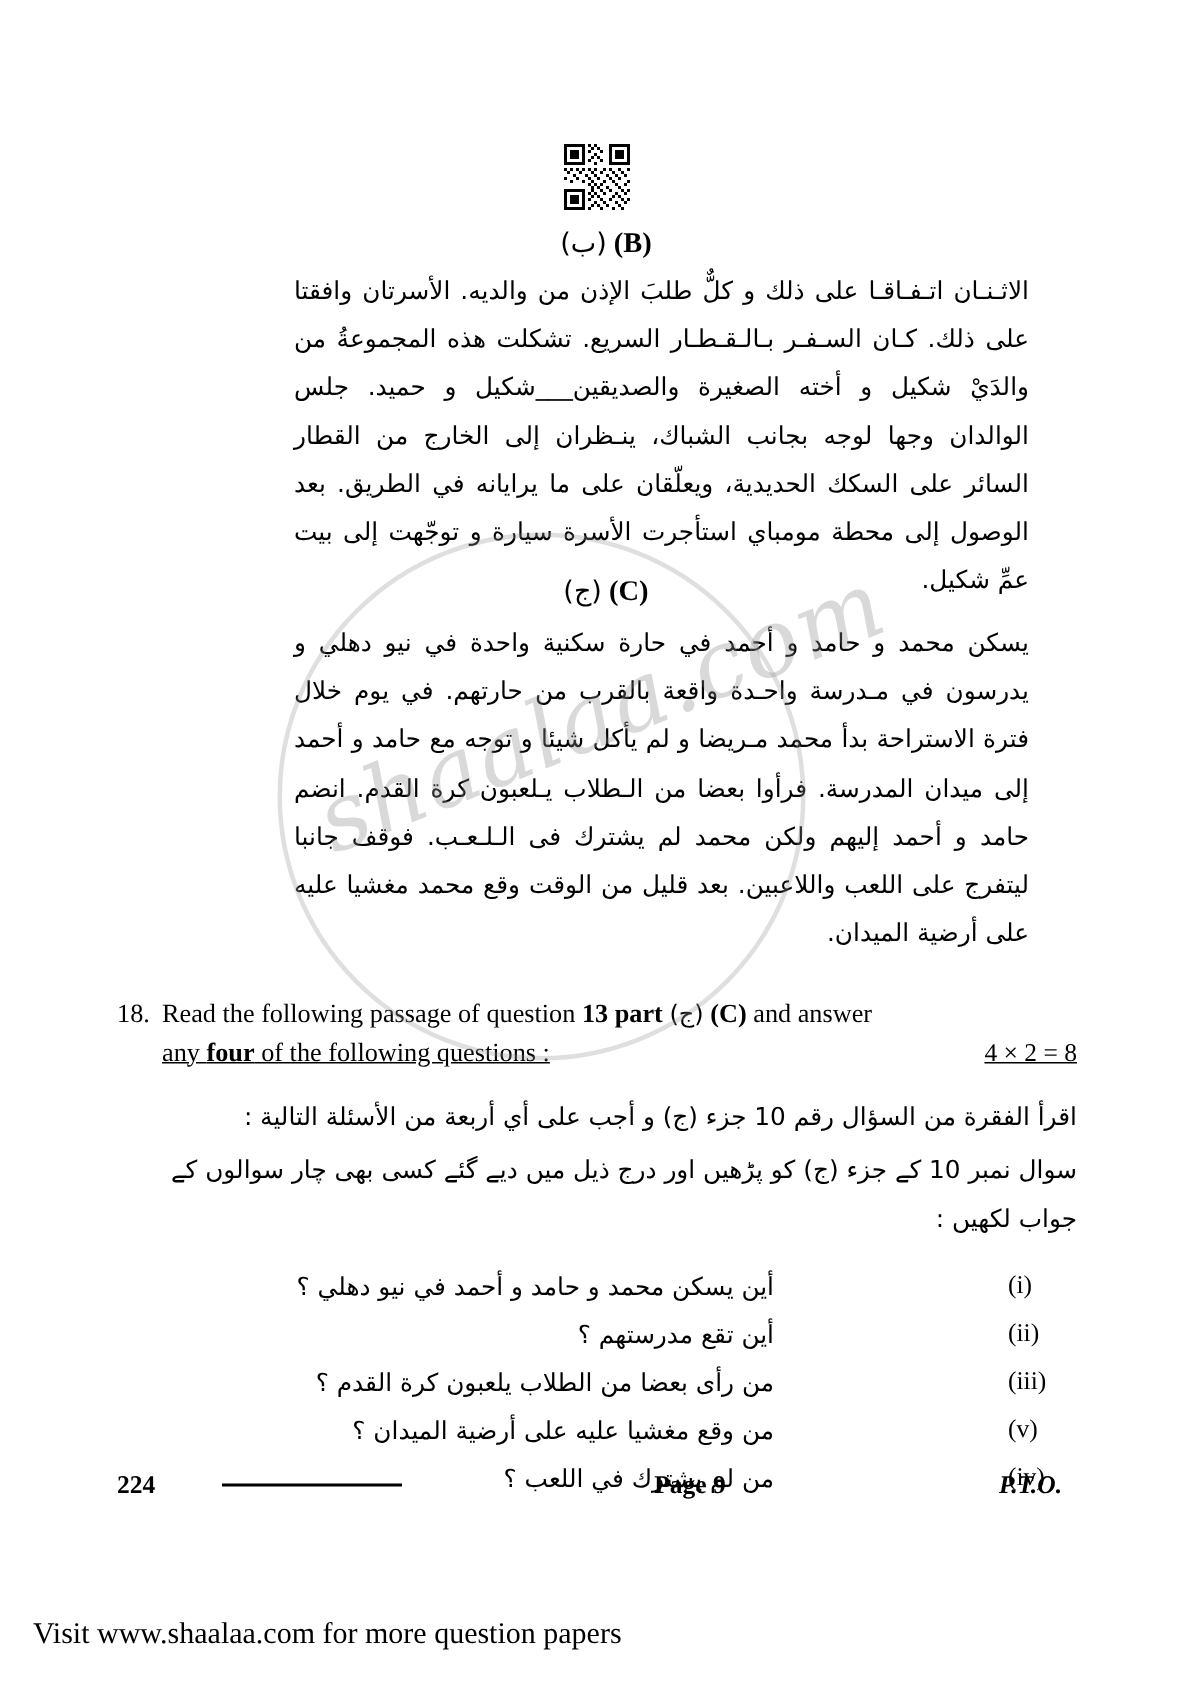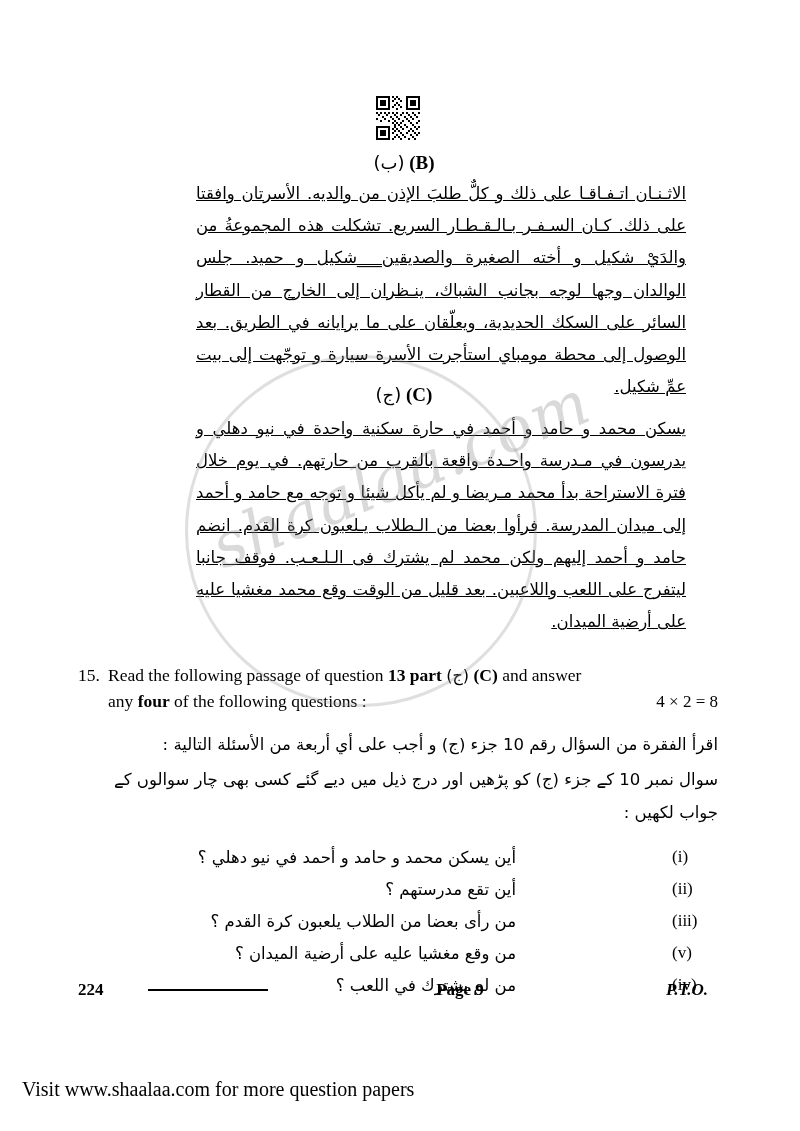--- a/index.html
+++ b/index.html
@@ -78,21 +78,20 @@
     font-size: 18px;
   }
 
   .arabic-para {
     direction: rtl;
     text-align: justify;
     font-family: "DejaVu Sans", sans-serif;
     font-size: 16.5px;
     line-height: 1.95;
     unicode-bidi: plaintext;
-    text-decoration: underline;
   }
 
   .sec-b {
     position: absolute;
     left: 340px;
     top: 148px;
     width: 120px;
   }
   .para-b {
     position: absolute;
@@ -137,20 +136,21 @@
   .q11-text b { font-weight: bold; }
   .q11-text .ar-inline {
     font-family: "DejaVu Sans", sans-serif;
     font-size: 16px;
   }
   .q11-line2 {
     display: flex;
     align-items: baseline;
     margin-left: 30px;
     font-size: 17.5px;
+    text-decoration: underline;
   }
   .q11-line2 .l2text { flex: 1 1 auto; }
   .marks {
     font-size: 17px;
     white-space: nowrap;
     padding-left: 10px;
   }
 
   .ar-instr {
     direction: rtl;
@@ -360,21 +360,21 @@
 
   <div class="sec-c label-center">
     <span class="ar">(ج)</span>
     <span>(C)</span>
   </div>
 
   <div class="para-c arabic-para">يسكن محمد و حامد و أحمد في حارة سكنية واحدة في نيو دهلي و يدرسون في مـدرسة واحـدة واقعة بالقرب من حارتهم. في يوم خلال فترة الاستراحة بدأ محمد مـريضا و لم يأكل شيئا و توجه مع حامد و أحمد إلى ميدان المدرسة. فرأوا بعضا من الـطلاب يـلعبون كرة القدم. انضم حامد و أحمد إليهم ولكن محمد لم يشترك فى الـلـعـب. فوقف جانبا ليتفرج على اللعب واللاعبين. بعد قليل من الوقت وقع محمد مغشيا عليه على أرضية الميدان.</div>
 
   <div class="q11">
     <div class="q11-row">
-      <div class="q11-num">15.</div>
+      <div class="q11-num">18.</div>
       <div class="q11-text">
         <span>Read the following passage of question </span><b>13 part</b><span> </span><span class="ar-inline">(ج)</span><span> </span><b>(C)</b><span> and answer</span>
       </div>
     </div>
     <div class="q11-line2">
       <div class="l2text">
         <span>any </span><b>four</b><span> of the following questions :</span>
       </div>
       <div class="marks">4 × 2 = 8</div>
     </div>

